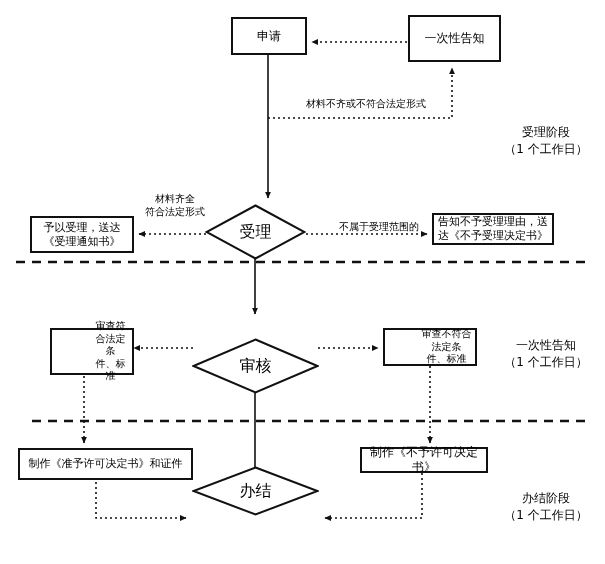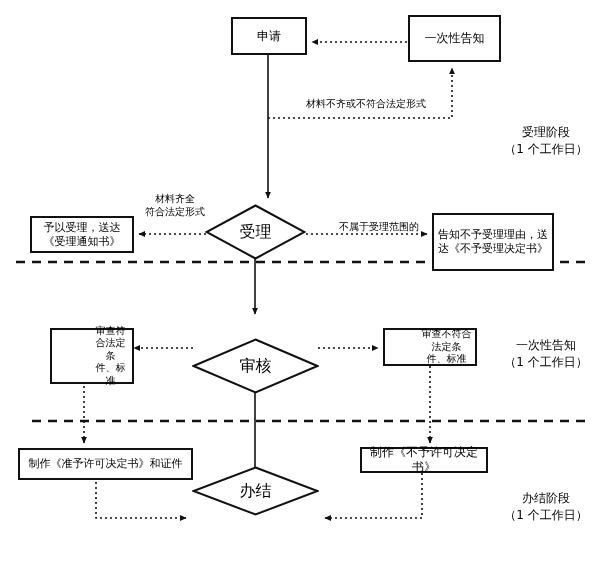--- a/index.html
+++ b/index.html
@@ -137,33 +137,33 @@
       <polygon points="50.5,1.5 99.5,28 50.5,54.5 1.5,28" fill="#ffffff" stroke="#111111" stroke-width="2"></polygon>
     </svg>
     <div class="diamond-label">受理</div>
   </div>
 
   <div class="node box" style="left:30px; top:216px; width:104px; height:37px; font-size:11px; white-space:pre-line;">
     <span>予以受理，送达
 《受理通知书》</span>
   </div>
 
-  <div class="node box" style="left:432px; top:213px; width:122px; height:58px; font-size:11px; white-space:pre-line;">
+  <div class="node box" style="left:432px; top:213px; width:122px; height:32px; font-size:11px; white-space:pre-line;">
     <span>告知不予受理理由，送
 达《不予受理决定书》</span>
   </div>
 
   <div class="diamond-wrap" style="left:192px; top:338px; width:127px; height:56px;">
     <svg width="127" height="56" viewBox="0 0 127 56" xmlns="http://www.w3.org/2000/svg">
       <polygon points="63.5,1.5 125.5,28 63.5,54.5 1.5,28" fill="#ffffff" stroke="#111111" stroke-width="2"></polygon>
     </svg>
     <div class="diamond-label">审核</div>
   </div>
 
-  <div class="node box" style="left:50px; top:328px; width:84px; height:56px; font-size:10px; white-space:pre-line;padding-left:40px;">
+  <div class="node box" style="left:50px; top:328px; width:84px; height:47px; font-size:10px; white-space:pre-line;padding-left:40px;">
     <span>审查符合法定条
 件、标准</span>
   </div>
 
   <div class="node box" style="left:383px; top:328px; width:94px; height:38px; font-size:10px; white-space:pre-line;padding-left:36px;">
     <span>审查不符合法定条
 件、标准</span>
   </div>
 
   <div class="node box" style="left:18px; top:448px; width:175px; height:32px; font-size:11px;text-align:right;">

